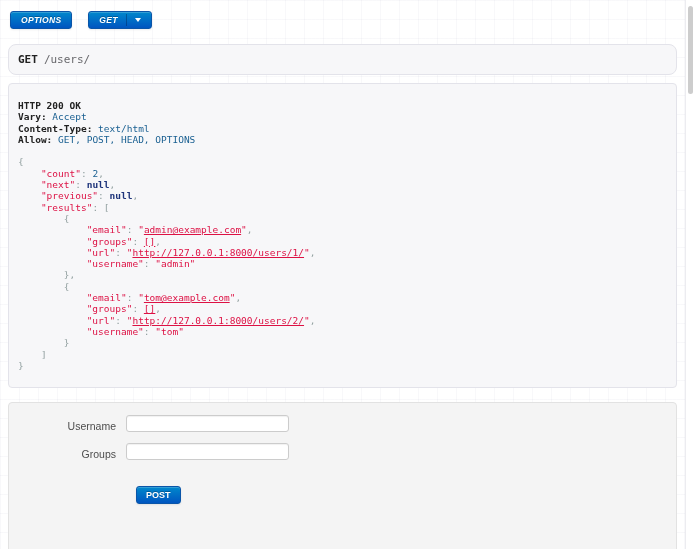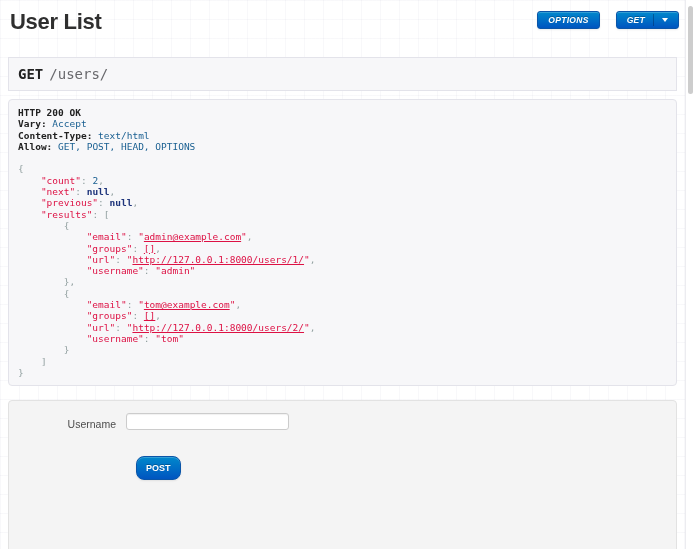--- a/index.html
+++ b/index.html
@@ -45,31 +45,31 @@
     width:0; height:0;
     border-left:3.5px solid transparent;
     border-right:3.5px solid transparent;
     border-top:4px solid #ffffff;
   }
 
   .desc { margin:14px 0 0 10px; font-size:10.5px; color:#555; }
 
   .mono { font-family:"DejaVu Sans Mono", monospace; }
   .request-bar {
-    margin:22px 8px 0 8px;
-    background:#f7f7f9; border:1px solid #e3e3ea; border-radius:0;
-    padding:8px 9px; font-size:14px;
+    margin:15px 8px 0 8px;
+    background:#f7f7f9; border:1px solid #e3e3ea; border-radius:8px;
+    padding:8px 9px; font-size:11px;
   }
   .req-method { font-weight:bold; color:#222; }
   .req-path { color:#68686c; margin-left:6px; }
 
   .response-block {
     margin:8px 8px 0 8px;
     background:#f7f7f9; border:1px solid #e3e3ea; border-radius:4px;
-    padding:7px 9px;
+    padding:16px 9px;
   }
   .response-block pre {
     margin:0; font-family:"DejaVu Sans Mono", monospace;
     font-size:9.5px; line-height:11.3px; white-space:pre;
   }
   .tok-meta { color:#222; font-weight:bold; }
   .tok-pln  { color:#48484c; }
   .tok-lit  { color:#195f91; }
   .tok-str  { color:#d14; }
   .tok-kwd  { color:#1e347b; font-weight:bold; }
@@ -84,37 +84,36 @@
   .form-row { display:flex; align-items:flex-end; margin-bottom:11px; }
   .form-label { width:117px; text-align:right; padding-right:10px; font-size:10.5px; color:#4d4d4d; }
   .form-input {
     width:163px; height:17px; padding:0 4px;
     border:1px solid #ccc; border-radius:3px;
     box-shadow:inset 0 1px 1px rgba(0,0,0,0.06);
     font-size:10px; color:#333; background:#fff; outline:none;
   }
   .post-btn {
     margin:15px 0 0 127px;
-    height:24px; padding:0 9px;
+    height:18px; padding:0 9px;
     display:inline-flex; align-items:center;
     background-image:linear-gradient(to bottom, #0088cc, #0055c0);
-    border:1px solid #0a55a8; border-radius:8px;
+    border:1px solid #0a55a8; border-radius:3px;
     color:#fff; font-size:9px; font-weight:bold;
     text-shadow:0 -1px 0 rgba(0,0,0,0.25);
     box-shadow:inset 0 1px 0 rgba(255,255,255,0.2), 0 1px 2px rgba(0,0,0,0.08);
     cursor:pointer;
   }
 </style>
 </head>
 <body>
 
 <div class="page">
 
   <div class="header">
-    <h1 class="page-title">User List</h1>
     <div class="btn-row">
       <div class="btn">
         <span>OPTIONS</span>
       </div>
       <div class="btn">
         <span>GET</span>
         <span class="btn-caret-part">
           <span class="caret"></span>
         </span>
       </div>
@@ -152,20 +151,24 @@
 <span class="tok-pln">    </span><span class="tok-pun">]</span>
 <span class="tok-pun">}</span>
 </pre>
   </div>
 
   <div class="form-well">
     <div class="form-row">
       <label class="form-label">Username</label>
       <input class="form-input" type="text" placeholder="" style="">
     </div>
+    <div class="form-row">
+      <label class="form-label">Groups</label>
+      <input class="form-input" type="text" placeholder="" style="">
+    </div>
     <div class="post-btn">
       <span>POST</span>
     </div>
   </div>
 
 </div>
 
 <div class="scroll-track">
   <div class="scroll-thumb"></div>
 </div>

